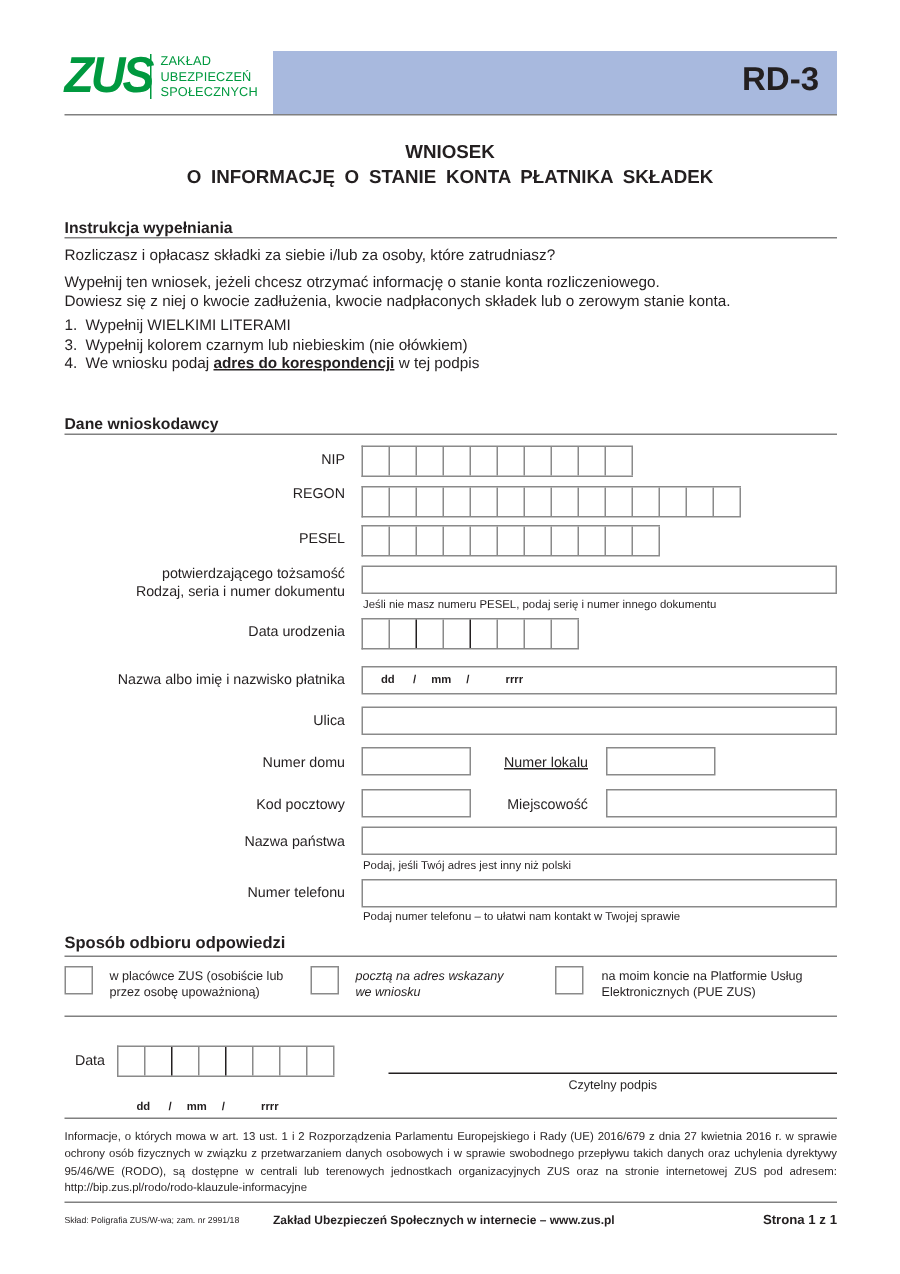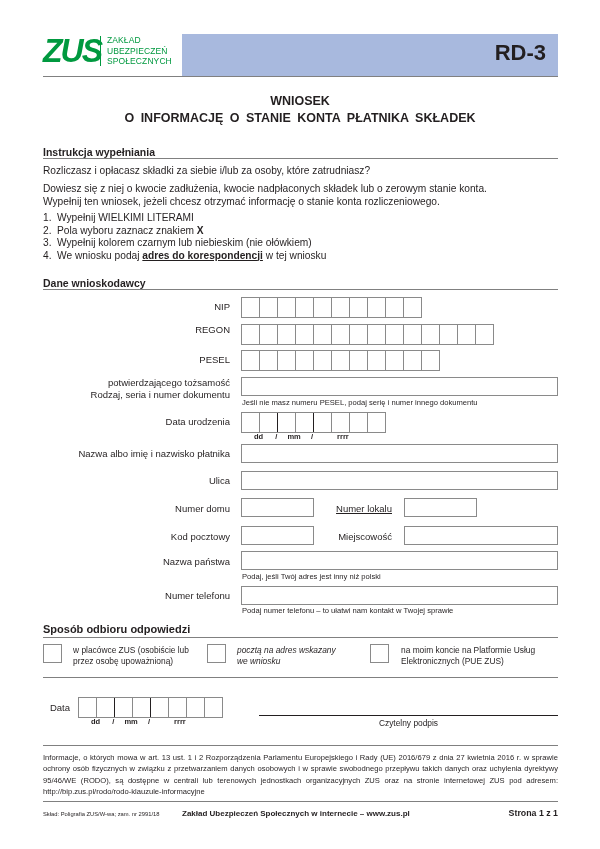--- a/index.html
+++ b/index.html
@@ -31,21 +31,21 @@
 
   .label { font-size: 9.5px; text-align: right; color: #231f20; line-height: 12px; }
   .hint { font-size: 7.6px; color: #231f20; }
 
   .cells { display: flex; border-top: 1px solid #8a8a8a; border-bottom: 1px solid #8a8a8a; border-left: 1px solid #8a8a8a; }
   .cell { width: 18px; height: 19px; border-right: 1px solid #8a8a8a; }
   .cell.thick { border-right: 1.6px solid #231f20; }
 
   .field { border: 1px solid #8a8a8a; height: 19px; }
 
-  .date-lbls { font-size: 7.5px; font-weight: bold; }
+  .date-lbls { font-size: 7.5px; font-weight: bold; margin-top: 16px; }
 
   .checkbox { width: 19px; height: 19px; border: 1px solid #8a8a8a; }
   .opt-text { font-size: 8.4px; line-height: 11px; }
 
   .sig-line { height: 1px; background: #231f20; }
   .footnote { left: 43px; width: 515px; font-size: 7.6px; line-height: 11.3px; text-align: justify; }
   .footer-small { font-size: 5.8px; }
   .footer-mid { font-size: 8px; }
   .footer-page { font-size: 8.8px; font-weight: bold; }
 </style>
@@ -66,28 +66,27 @@
 </div>
 <div class="abs header-rule"></div>
 
 <div class="abs title1">WNIOSEK</div>
 <div class="abs title2">O INFORMACJĘ O STANIE KONTA PŁATNIKA SKŁADEK</div>
 
 <div class="abs section-head" style="top:146px;">Instrukcja wypełniania</div>
 <div class="abs section-rule" style="top:158px;"></div>
 <div class="abs para" style="top:164px;">Rozliczasz i opłacasz składki za siebie i/lub za osoby, które zatrudniasz?</div>
 <div class="abs para" style="top:182px;">
+  <div>Wypełnij ten wniosek, jeżeli chcesz otrzymać informację o stanie konta rozliczeniowego.</div>
   <div>Dowiesz się z niej o kwocie zadłużenia, kwocie nadpłaconych składek lub o zerowym stanie konta.</div>
-  <div>Wypełnij ten wniosek, jeżeli chcesz otrzymać informację o stanie konta rozliczeniowego.</div>
 </div>
 <ul class="abs ol" style="top:212px;">
   <li><span class="num">1.</span><span>Wypełnij WIELKIMI LITERAMI</span></li>
-  <li><span class="num">2.</span><span>Pola wyboru zaznacz znakiem </span><b>X</b></li>
   <li><span class="num">3.</span><span>Wypełnij kolorem czarnym lub niebieskim (nie ołówkiem)</span></li>
-  <li><span class="num">4.</span><span>We wniosku podaj </span><span class="ul-bold">adres do korespondencji</span><span> w tej wniosku</span></li>
+  <li><span class="num">4.</span><span>We wniosku podaj </span><span class="ul-bold">adres do korespondencji</span><span> w tej podpis</span></li>
 </ul>
 
 <div class="abs section-head" style="top:277px;">Dane wnioskodawcy</div>
 <div class="abs section-rule" style="top:289px;"></div>
 
 <div class="abs label" style="left:40px;width:190px;top:301px;">NIP</div>
 <div class="abs cells" style="left:241px;top:297px;">
     <div class="cell"></div>
     <div class="cell"></div>
     <div class="cell"></div>

